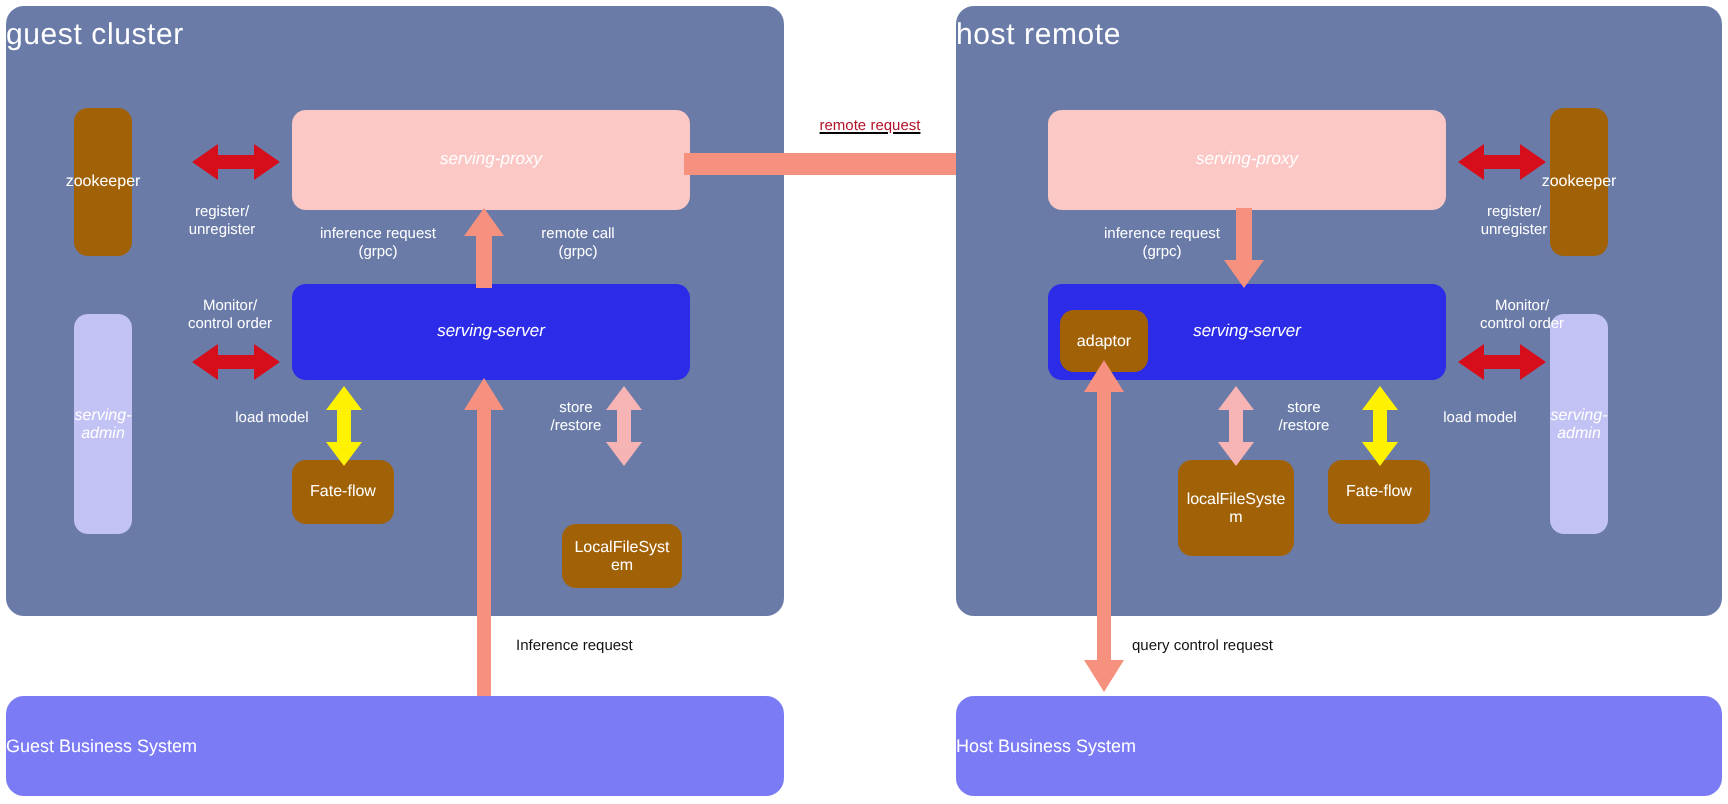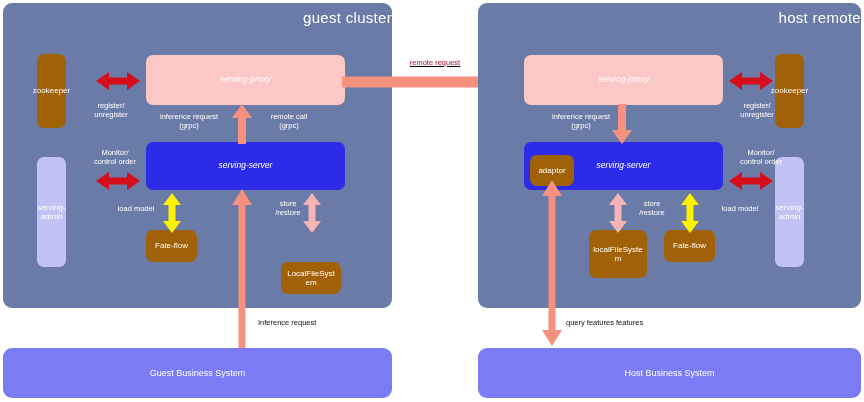--- a/index.html
+++ b/index.html
@@ -20,21 +20,21 @@
   .cluster {
     position: absolute;
     background: #6a7ba8;
     border-radius: 9px;
   }
   .cluster-title {
     position: absolute;
     top: 6px;
     left: 0;
     right: 0;
-    text-align: right;
+    text-align: left;
     color: #ffffff;
     font-size: 15px;
     letter-spacing: 0.3px;
   }
   .node {
     position: absolute;
     border-radius: 7px;
     display: flex;
     align-items: center;
     justify-content: center;
@@ -49,21 +49,20 @@
   .node-pinkbx { background: #fbc8c6; }
   .node-blue   { background: #2c2ce8; }
   .node-lav    { background: #c3c2f4; font-style: italic; }
   .node-proxy-label { font-size: 8.5px; font-style: italic; }
   .biz {
     position: absolute;
     background: #7b7bf5;
     border-radius: 9px;
     display: flex;
     align-items: center;
-    justify-content: center;
     color: #ffffff;
     font-size: 9px;
   }
   .lbl {
     position: absolute;
     font-size: 7.5px;
     line-height: 1.25;
     color: #ffffff;
     text-align: center;
     white-space: pre-line;
@@ -262,19 +261,19 @@
       <path d="M10 0 L19 12 L13.5 12 L13.5 28 L19 28 L10 40 L1 28 L6.5 28 L6.5 12 L1 12 Z" fill="#fff200"></path>
     </svg>
   </div>
 
   <div class="arrow" style="left:541px; top:180px;">
     <svg width="22" height="166" viewBox="0 0 22 166">
       <path d="M11 0 L21 16 L14.5 16 L14.5 150 L21 150 L11 166 L1 150 L7.5 150 L7.5 16 L1 16 Z" fill="#f6907f"></path>
     </svg>
   </div>
 
-  <div class="lbl-dark" style="left:566px; top:318px; width:130px; text-align:left;">query features features</div>
+  <div class="lbl-dark" style="left:566px; top:318px; width:130px; text-align:left;">query control request</div>
 
   <div class="biz" style="left:478px; top:348px; width:383px; height:50px;">
     <span>Host  Business System</span>
   </div>
 
 </div>
 
 </body></html>

